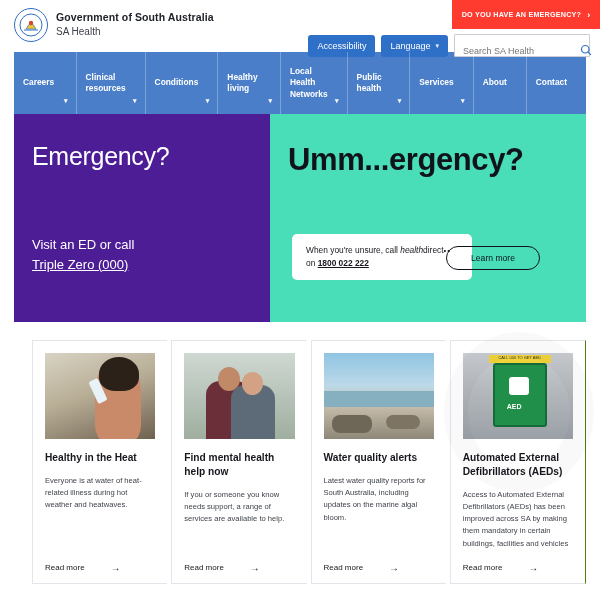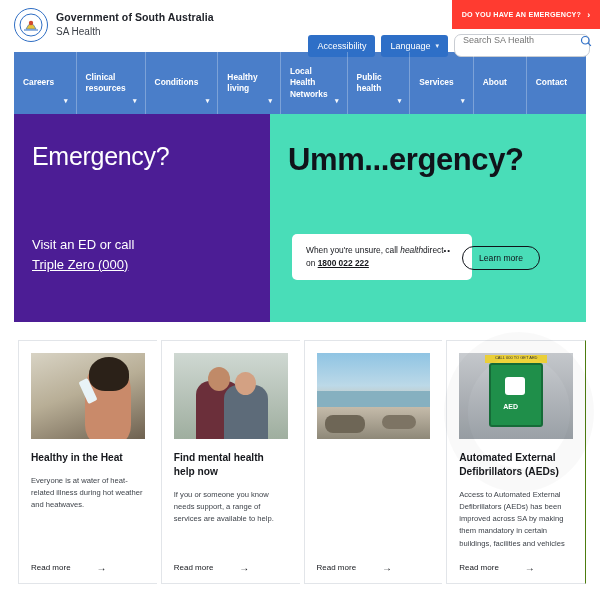--- a/index.html
+++ b/index.html
@@ -53,23 +53,23 @@
     display: flex; align-items: center; gap: 6px;
   }
   .pill {
     background: #2e6fc7; color: #fff;
     font-size: 9px; border-radius: 3px;
     padding: 6px 9px; display:flex; align-items:center; gap:5px;
     cursor: pointer;
   }
   .pill .caret { font-size: 7px; opacity:.9; }
   .search-box {
-    border: 1px solid #c9cdd3; border-radius: 7px;
+    border: 1px solid #c9cdd3; border-radius: 1px;
     height: 23px; width: 136px;
-    display: flex; align-items: flex-start;
+    display: flex; align-items: flex-end;
     padding: 0 6px 0 8px;
     background: #fff;
   }
   .search-box input {
     border: none; outline: none; flex: 1;
     font-size: 9px; color: #55595f;
     font-family: "Liberation Sans", sans-serif;
     background: transparent;
   }
   .search-icon { color: #2e6fc7; display:flex; }
@@ -132,28 +132,28 @@
     background: #fff; border-radius: 5px;
     padding: 10px 14px; width: 180px;
     font-size: 8.4px; color: #16181d; line-height: 1.5;
   }
   .callout .hd { font-style: italic; font-weight: normal; }
   .callout .num { font-weight: bold; text-decoration: underline; }
   .callout .dots { letter-spacing: 1px; font-size: 8px; }
   .learn-more {
     position: absolute; right: 46px; bottom: 52px;
     border: 1.4px solid #10131a; border-radius: 14px;
-    padding: 6px 16px; font-size: 8.6px; color: #10131a;
+    padding: 6px 24px; font-size: 8.6px; color: #10131a;
     background: transparent; cursor: pointer;
     font-family: "Liberation Sans", sans-serif;
   }
 
   
   .cards {
-    display: flex; gap: 4px; margin: 18px 14px 0 18px;
+    display: flex; gap: 4px; margin: 18px 14px 0 32px;
   }
   .card {
     flex: 1;
     border: 1px solid #e2e5e9;
     border-right: none;
     padding: 0 0 10px 0;
     position: relative;
     background: #fff;
     min-height: 244px;
   }
@@ -336,20 +336,24 @@
         <span class="arrow">→</span>
       </div>
     </div>
 
     <div class="card">
       <div class="card-img img3">
         <div class="sea"></div>
           <div class="rock1"></div>
           <div class="rock2"></div>
       </div>
+      <div class="card-body">
+        <div class="card-title">Water quality alerts</div>
+        <div class="card-text">Latest water quality reports for South Australia, including updates on the marine algal bloom.</div>
+      </div>
       <div class="read-more">
         <span>Read more</span>
         <span class="arrow">→</span>
       </div>
     </div>
 
     <div class="card">
       <div class="card-img img4">
         <div class="topbar">CALL 000 TO GET AED</div>
         <div class="box"></div>

